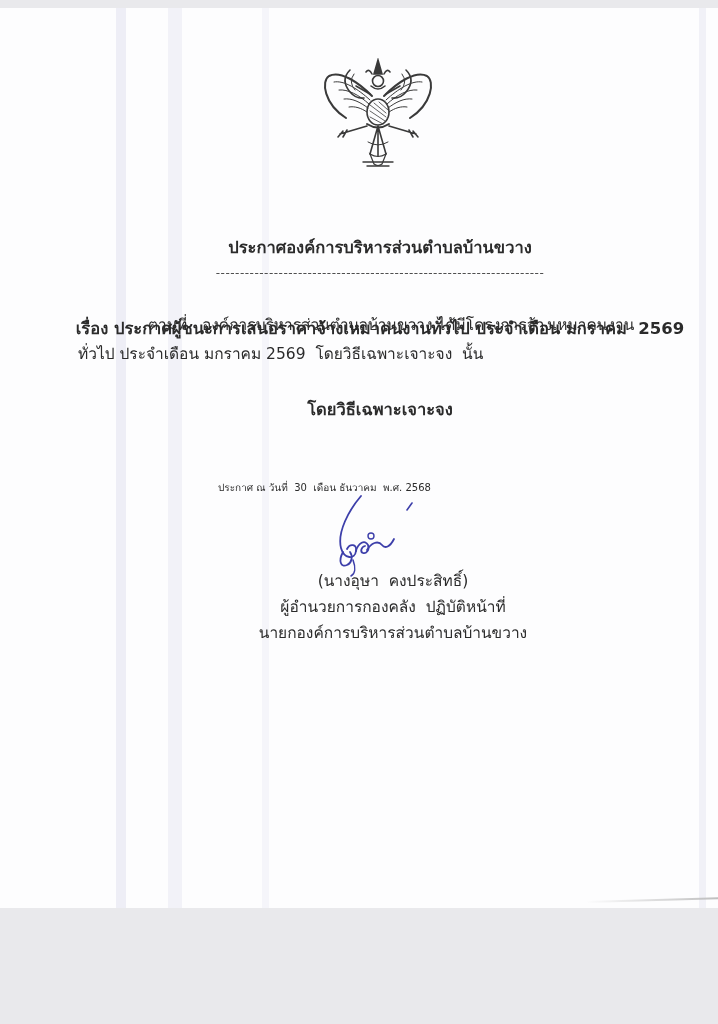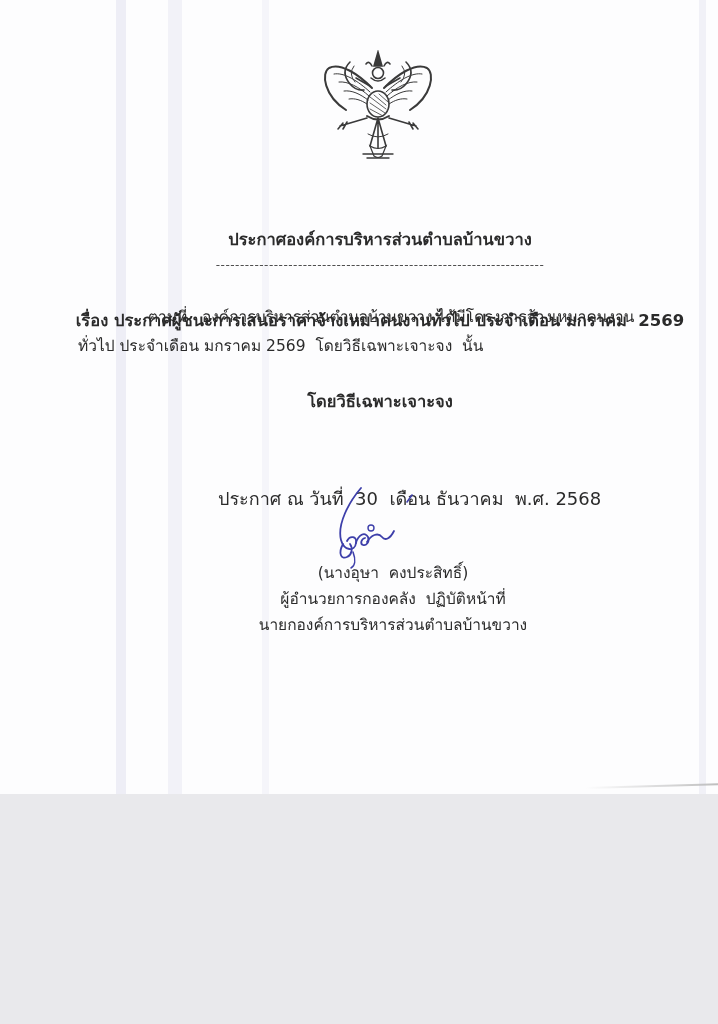--- a/index.html
+++ b/index.html
@@ -1,19 +1,19 @@
 <!DOCTYPE html>
 <html><head>
 <meta charset="utf-8">
 <style>
   html,body{margin:0;padding:0;background:#e9e9ec;}
   .page{
     position:relative;
-    width:718px;height:794px;
-    margin:0 auto;
+    width:718px;height:900px;
+    margin:8px auto;
     background:#fdfdfe;
     overflow:hidden;
     font-family:"DejaVu Sans","Liberation Sans",sans-serif;
     color:#2b2b2b;
   }
   
   .streak{position:absolute;top:0;bottom:0;pointer-events:none;}
   .s1{left:116px;width:10px;background:rgba(186,186,218,0.22);}
   .s2{left:168px;width:14px;background:rgba(186,186,218,0.16);}
   .s3{left:262px;width:7px;background:rgba(186,186,218,0.12);}
@@ -33,22 +33,22 @@
     position:absolute;left:40px;top:258px;width:680px;
     text-align:center;font-size:12px;letter-spacing:0.5px;color:#4f4f4f;
     white-space:nowrap;overflow:hidden;
   }
   .body-text{
     position:absolute;left:78px;top:303px;width:564px;
     font-size:15.5px;line-height:29px;
   }
   .para{margin:0 0 13px 0;text-indent:70px;white-space:pre-wrap;}
   .date-line{
-    position:absolute;left:218px;top:484px;
-    font-size:18px;white-space:pre-wrap;
+    position:absolute;left:218px;top:472px;
+    font-size:10px;white-space:pre-wrap;
   }
   .signature{position:absolute;left:303px;top:486px;width:125px;height:84px;}
   .sign-block{
     position:absolute;left:40px;width:680px;text-align:center;
     font-size:15.5px;line-height:26px;white-space:pre-wrap;
     transform:translateX(13px);
   }
   .signer-name{top:560px;}
   .signer-title1{top:586px;}
   .signer-title2{top:612px;}

